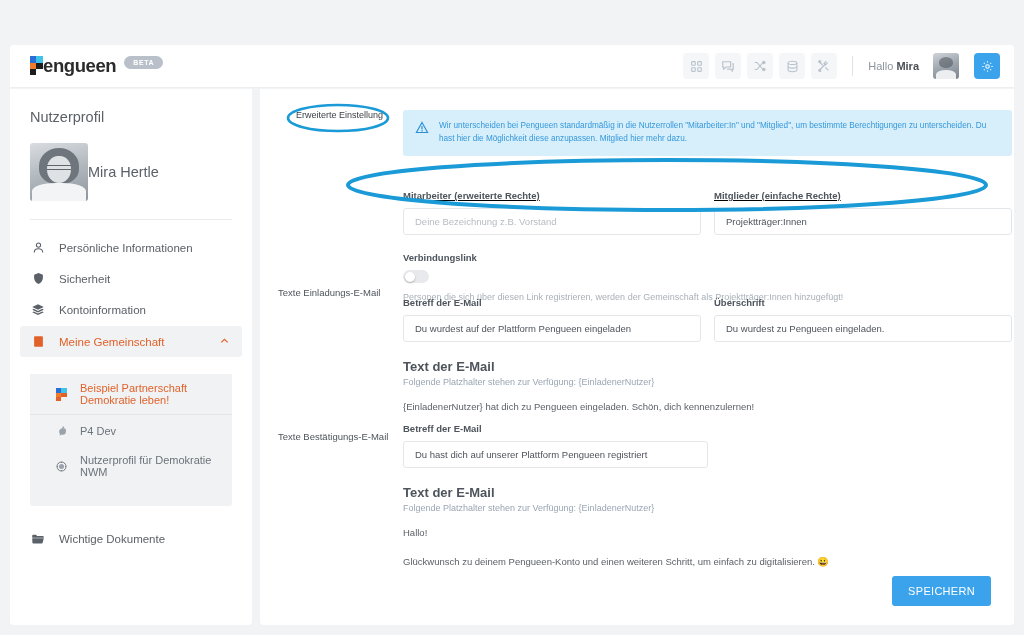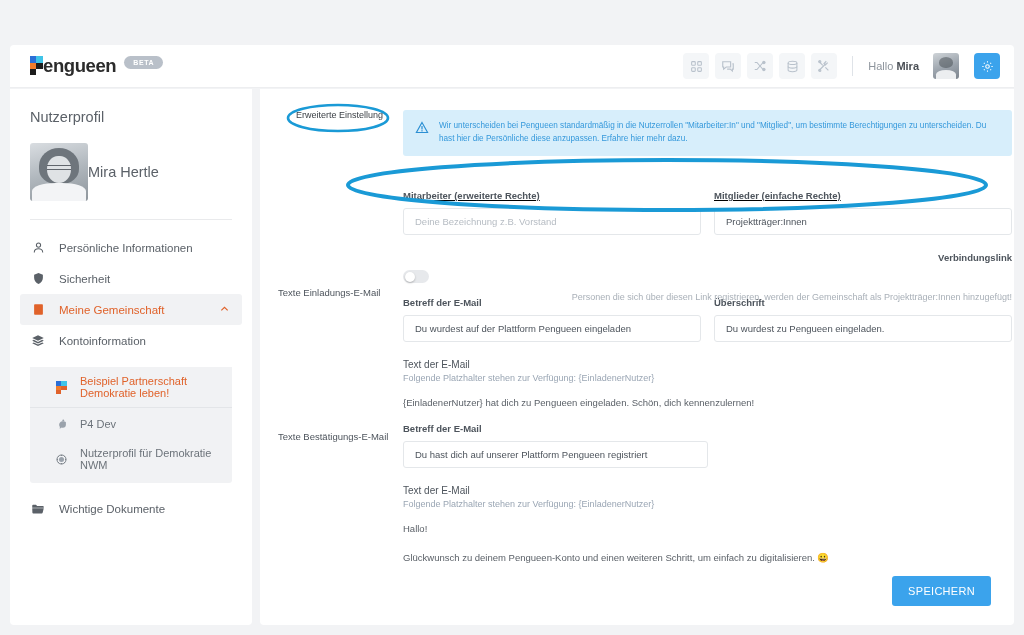--- a/index.html
+++ b/index.html
@@ -199,23 +199,23 @@
   }
   .nav-item.active .ico { color: #e0622a; }
   .chev {
     position: absolute; right: 12px; top: 50%;
     transform: translateY(-50%);
     color: #e0622a;
   }
 
   .subnav {
     background: #f1f2f4;
-    margin: 10px 10px;
+    margin: 17px 10px;
     border-radius: 0 0 3px 3px;
-    padding-bottom: 4px;
+    padding-bottom: 20px;
   }
   .sub-item {
     display: flex; align-items: center; gap: 11px;
     padding: 8px 10px 8px 24px;
     font-size: 11px; color: #6c737a;
     cursor: pointer;
   }
   .sub-item.selected { color: #e0622a; border-bottom: 1px solid #e3e5e8; }
   .sub-ico { width:15px; height:15px; display:flex; align-items:center; justify-content:center; flex:0 0 15px;}
 
@@ -282,21 +282,20 @@
     width: 609px;
     display: flex;
     gap: 13px;
   }
   .roles-row > div { flex: 1 1 0; text-decoration: underline; }
 
   .link-block {
     position: absolute;
     left: 143px; top: 163px;
     width: 609px;
-    text-align: right;
   }
   .toggle {
     width: 26px; height: 13px;
     border-radius: 7px;
     background: #e7e9ec;
     position: relative;
     cursor: pointer;
     margin-top: 3px;
   }
   .toggle .knob {
@@ -316,21 +315,21 @@
     color: #4d545c;
     left: 18px;
   }
 
   .email-block { position: absolute; left: 143px; width: 609px; }
 
   .two-col { display: flex; gap: 13px; }
   .two-col > div { flex: 1 1 0; }
 
   .sub-label {
-    font-size: 10px; color: #4d545c; font-weight: normal;
+    font-size: 13px; color: #4d545c; font-weight: bold;
     margin-bottom: 3px;
   }
   .hint {
     font-size: 9px; color: #9aa6b4; margin-bottom: 14px;
   }
   .body-line {
     font-size: 9.5px; color: #5b6168; margin-bottom: 12px;
   }
 
   .save-btn {
@@ -469,47 +468,47 @@
         <span>Persönliche Informationen</span>
       </div>
 
       <div class="nav-item">
         <span class="ico">
           <svg width="13" height="13" viewBox="0 0 16 16" fill="currentColor">
             <path d="M8 1.2L2.6 3.4v4.1c0 3.2 2.2 6 5.4 7.3 3.2-1.3 5.4-4.1 5.4-7.3V3.4z"></path>
           </svg>
         </span>
         <span>Sicherheit</span>
+      </div>
+
+      <div class="nav-item">
+        <span class="ico">
+          <svg width="14" height="14" viewBox="0 0 16 16" fill="currentColor">
+            <path d="M8 1.4L1.4 4.6 8 7.8l6.6-3.2z"></path>
+            <path d="M1.4 7.6L8 10.8l6.6-3.2-1.8-.9L8 9l-4.8-2.3z"></path>
+            <path d="M1.4 10.6L8 13.8l6.6-3.2-1.8-.9L8 12l-4.8-2.3z"></path>
+          </svg>
+        </span>
+        <span>Kontoinformation</span>
       </div>
 
       <div class="nav-item active">
         <span class="ico">
           <svg width="13" height="13" viewBox="0 0 16 16" fill="currentColor">
             <rect x="2.6" y="1.6" width="10.8" height="12.8" rx="1"></rect>
           </svg>
         </span>
         <span>Meine Gemeinschaft</span>
         <span class="chev">
           <svg width="11" height="11" viewBox="0 0 16 16" fill="none" stroke="currentColor" stroke-width="1.7">
             <path d="M3.4 10L8 5.6 12.6 10"></path>
           </svg>
         </span>
       </div>
 
-      <div class="nav-item">
-        <span class="ico">
-          <svg width="14" height="14" viewBox="0 0 16 16" fill="currentColor">
-            <path d="M8 1.4L1.4 4.6 8 7.8l6.6-3.2z"></path>
-            <path d="M1.4 7.6L8 10.8l6.6-3.2-1.8-.9L8 9l-4.8-2.3z"></path>
-            <path d="M1.4 10.6L8 13.8l6.6-3.2-1.8-.9L8 12l-4.8-2.3z"></path>
-          </svg>
-        </span>
-        <span>Kontoinformation</span>
-      </div>
-
       <div class="subnav">
 
         <div class="sub-item selected">
           <span class="sub-ico">
             <span class="pen-mini">
                 <i class="a"></i>
                 <i class="b"></i>
                 <i class="c"></i>
                 <i class="d"></i>
                 <i class="e"></i>
@@ -557,21 +556,21 @@
   <div class="main">
 
     <div class="info-banner">
       <span class="warn">
         <svg width="14" height="14" viewBox="0 0 16 16" fill="currentColor">
           <path d="M8 1.6l6.4 11.6H1.6z" fill="none" stroke="currentColor" stroke-width="1.3"></path>
           <rect x="7.3" y="5.6" width="1.4" height="4" rx=".6"></rect>
           <rect x="7.3" y="10.4" width="1.4" height="1.5" rx=".6"></rect>
         </svg>
       </span>
-      <span class="txt">Wir unterscheiden bei Pengueen standardmäßig in die Nutzerrollen "Mitarbeiter:In" und "Mitglied", um bestimmte Berechtigungen zu unterscheiden. Du hast hier die Persönliche diese anzupassen. Erfahre hier mehr dazu.</span>
+      <span class="txt">Wir unterscheiden bei Pengueen standardmäßig in die Nutzerrollen "Mitarbeiter:In" und "Mitglied", um bestimmte Berechtigungen zu unterscheiden. Du hast hier die Möglichkeit diese anzupassen. Mitglied hier mehr dazu.</span>
     </div>
 
     <div class="roles-row">
       <div>
         <div class="field-label">Mitarbeiter (erweiterte Rechte)</div>
         <input class="tf" type="text" placeholder="Deine Bezeichnung z.B. Vorstand" style="">
       </div>
       <div>
         <div class="field-label">Mitglieder (einfache Rechte)</div>
         <input class="tf" type="text" placeholder="" value="Projektträger:Innen" style="">

